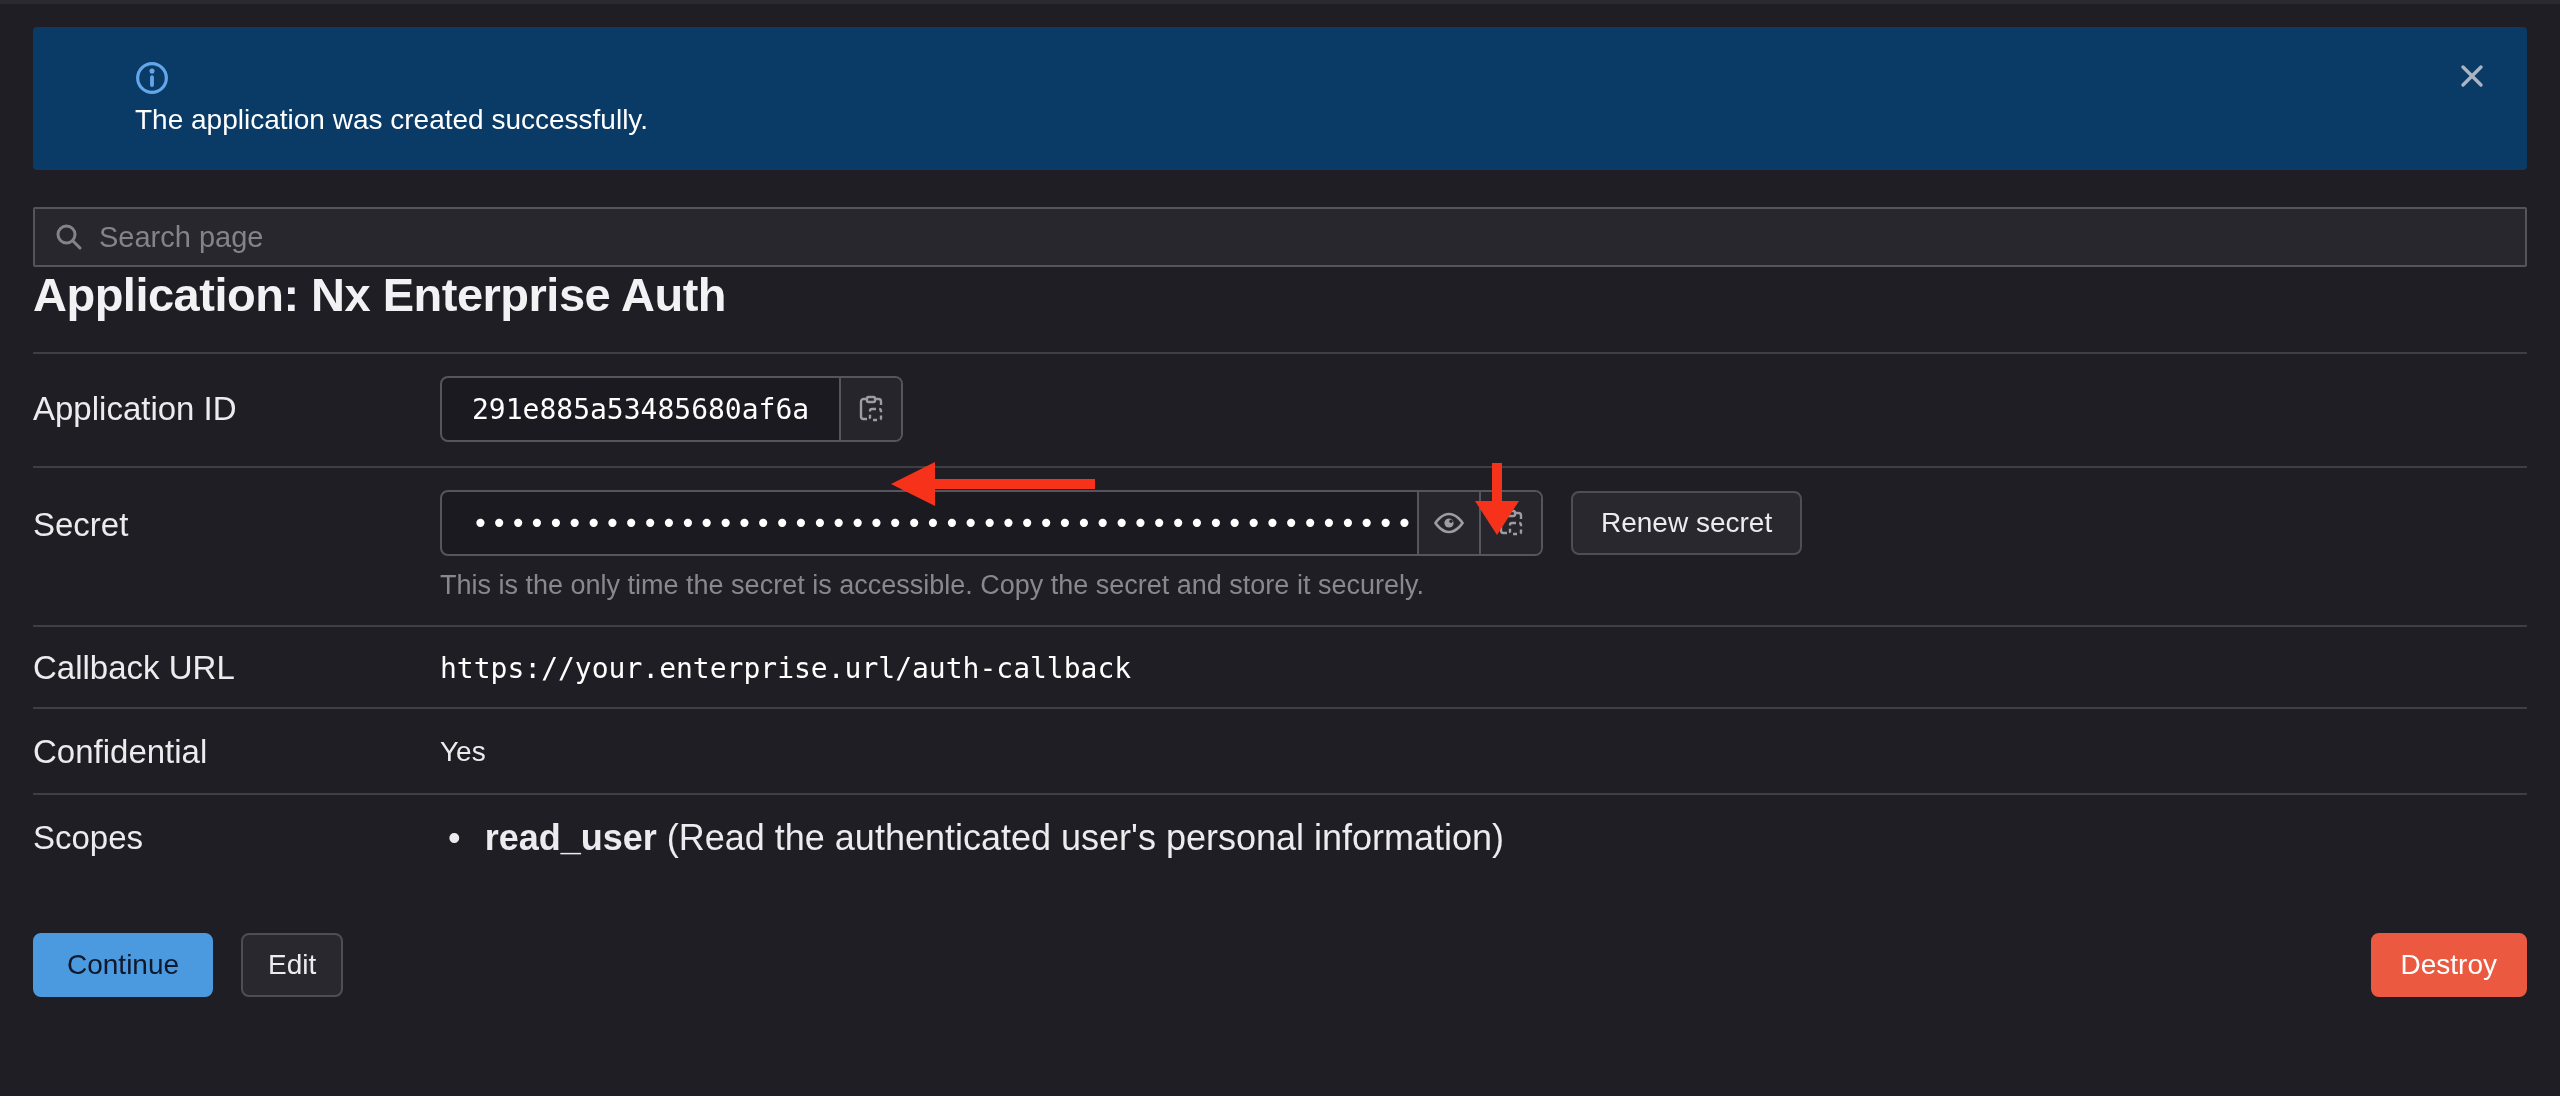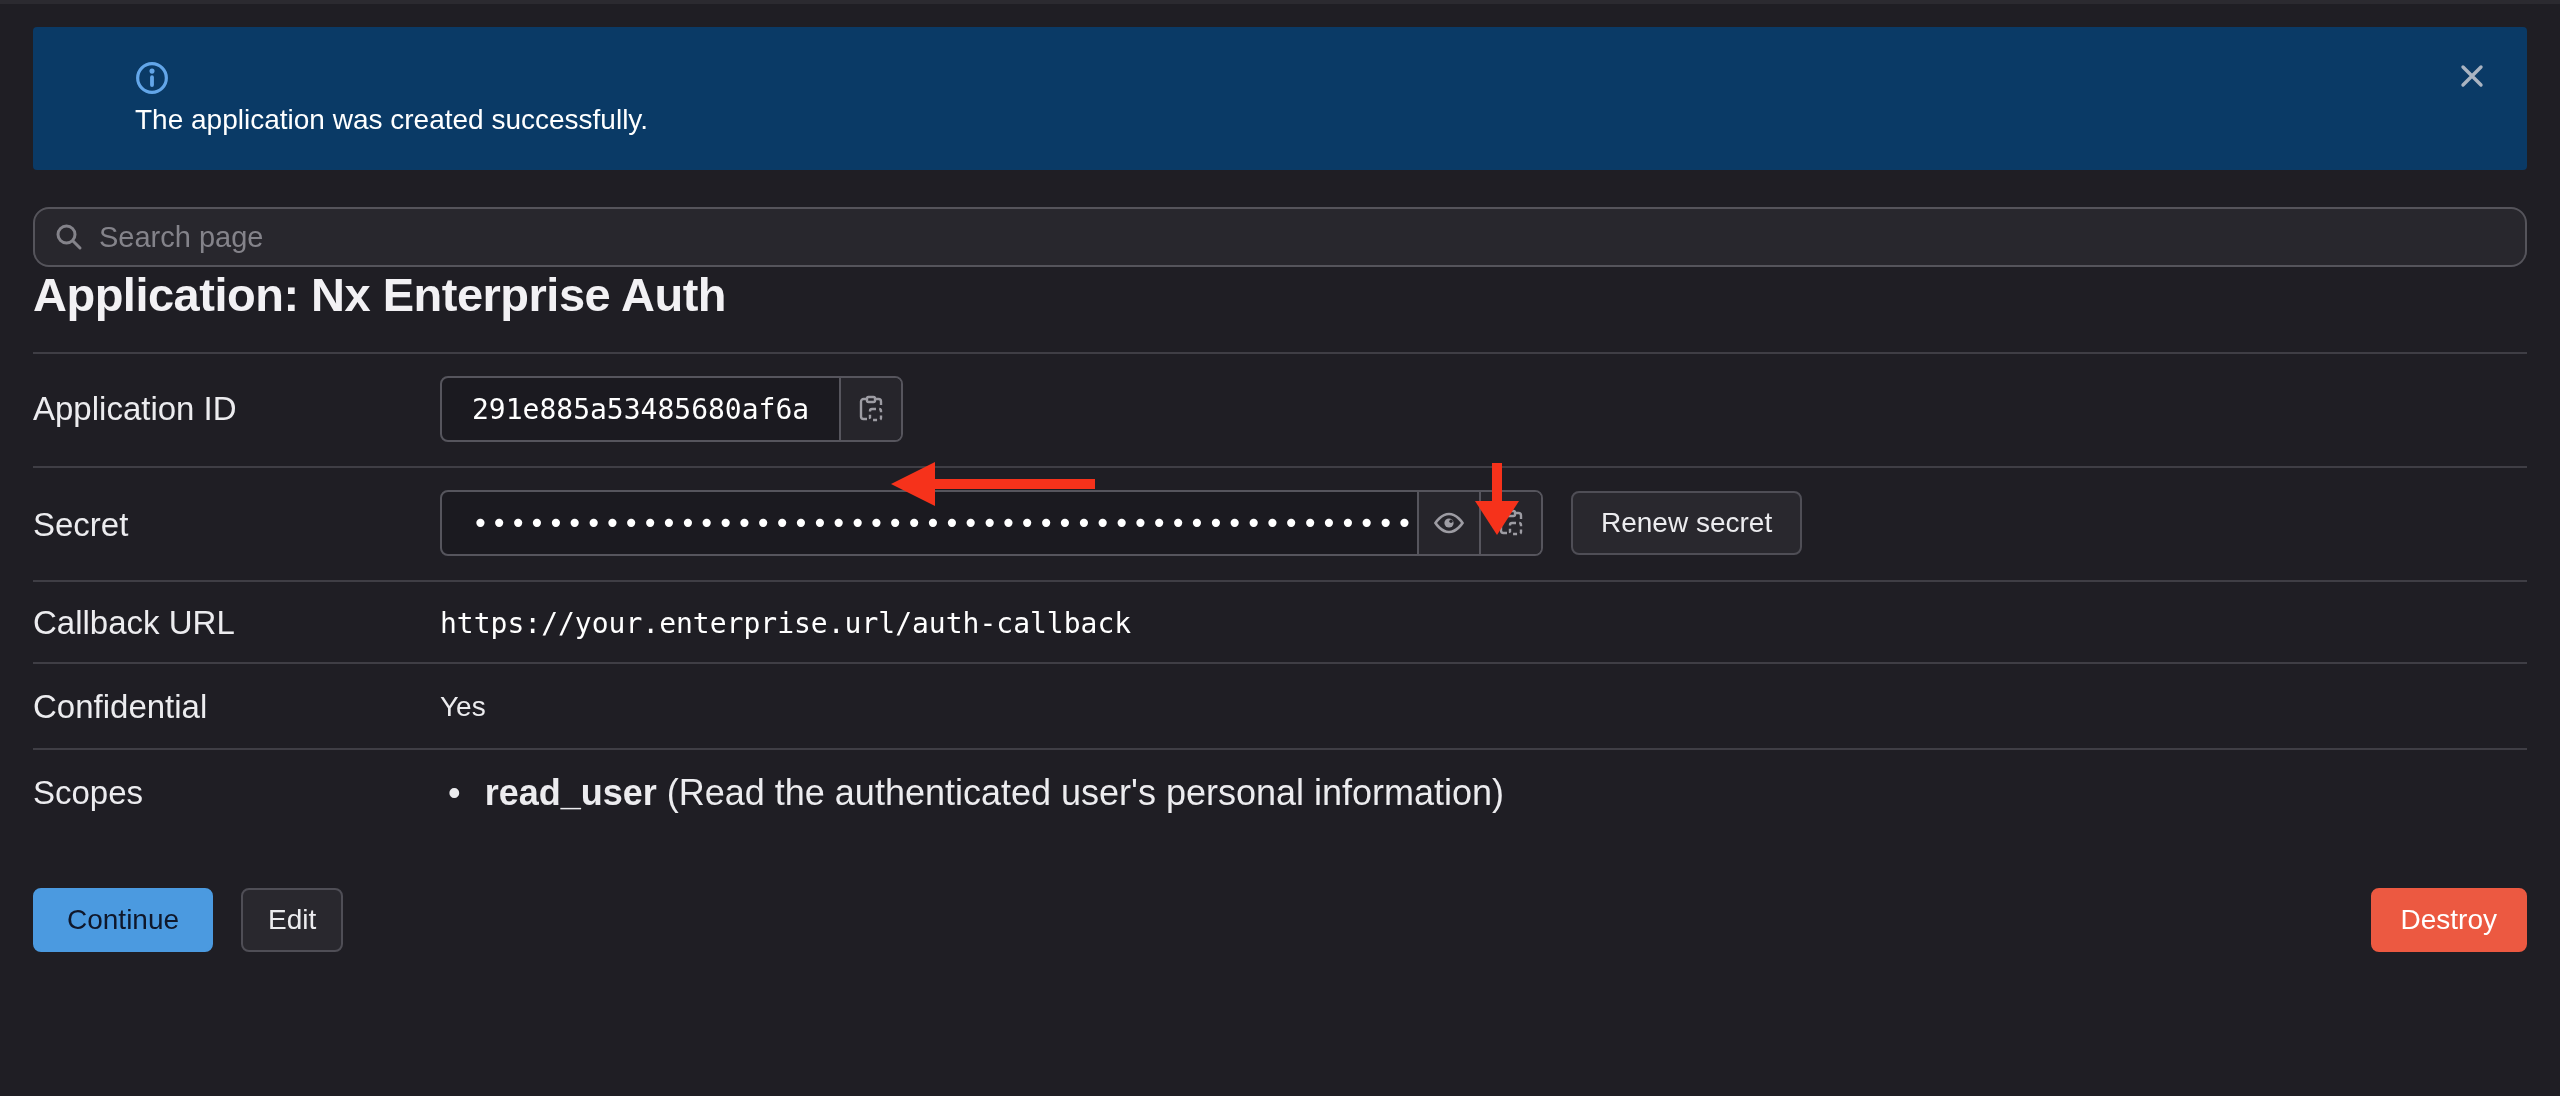--- a/index.html
+++ b/index.html
@@ -31,21 +31,21 @@
     background:none; border:none; cursor:pointer;
     display:flex; align-items:center; justify-content:center;
   }
 
   
   .searchbar {
     margin-top:37px;
     height:60px;
     background:#28272d;
     border:2px solid #55545b;
-    border-radius:16px;
+    border-radius:2px;
     display:flex; align-items:center;
     padding:0 18px;
   }
   .searchbar svg { flex:0 0 auto; }
   .searchbar input {
     flex:1; margin-left:14px;
     background:transparent; border:none; outline:none;
     font-family:"Liberation Sans", sans-serif;
     font-size:29px; color:#ececef;
   }
@@ -205,20 +205,21 @@
               <svg width="34" height="34" viewBox="0 0 34 34" fill="none">
                 <rect x="13" y="5" width="8" height="5" rx="1.5" stroke="#9d9ca3" stroke-width="2.4"></rect>
                 <path d="M12 7 H9.5 A2.5 2.5 0 0 0 7 9.5 V24.5 A2.5 2.5 0 0 0 9.5 27 H13" stroke="#9d9ca3" stroke-width="2.4"></path>
                 <path d="M22 7 H24.5 A2.5 2.5 0 0 1 27 9.5 V13" stroke="#9d9ca3" stroke-width="2.4"></path>
                 <rect x="16" y="17" width="11" height="11" rx="2" stroke="#9d9ca3" stroke-width="2.4" stroke-dasharray="4 3.2"></rect>
               </svg>
             </button>
           </div>
           <button class="btn btn-renew">Renew secret</button>
         </div>
+        <div class="helper-text">This is the only time the secret is accessible. Copy the secret and store it securely.</div>
       </div>
     </div>
 
     <div class="row row-url">
       <div class="row-label">Callback URL</div>
       <div class="row-value mono" style="font-size:28px; color:#ffffff;">https://your.enterprise.url/auth-callback</div>
     </div>
 
     <div class="row row-conf">
       <div class="row-label">Confidential</div>

